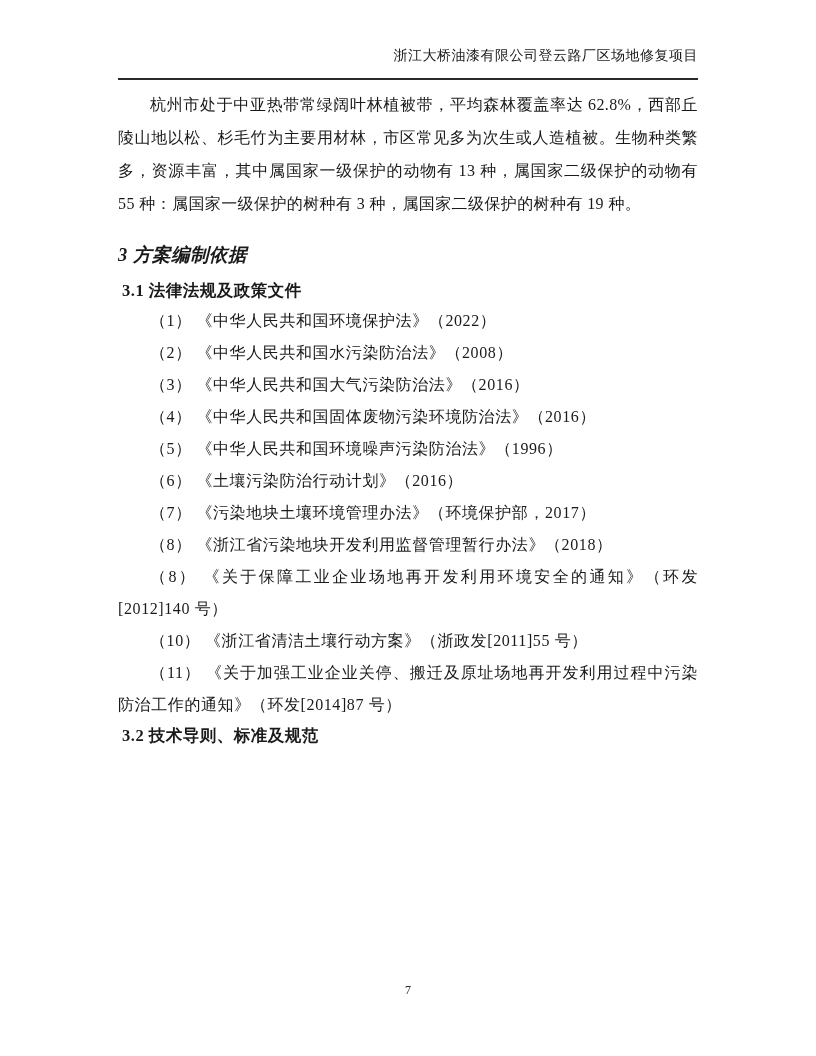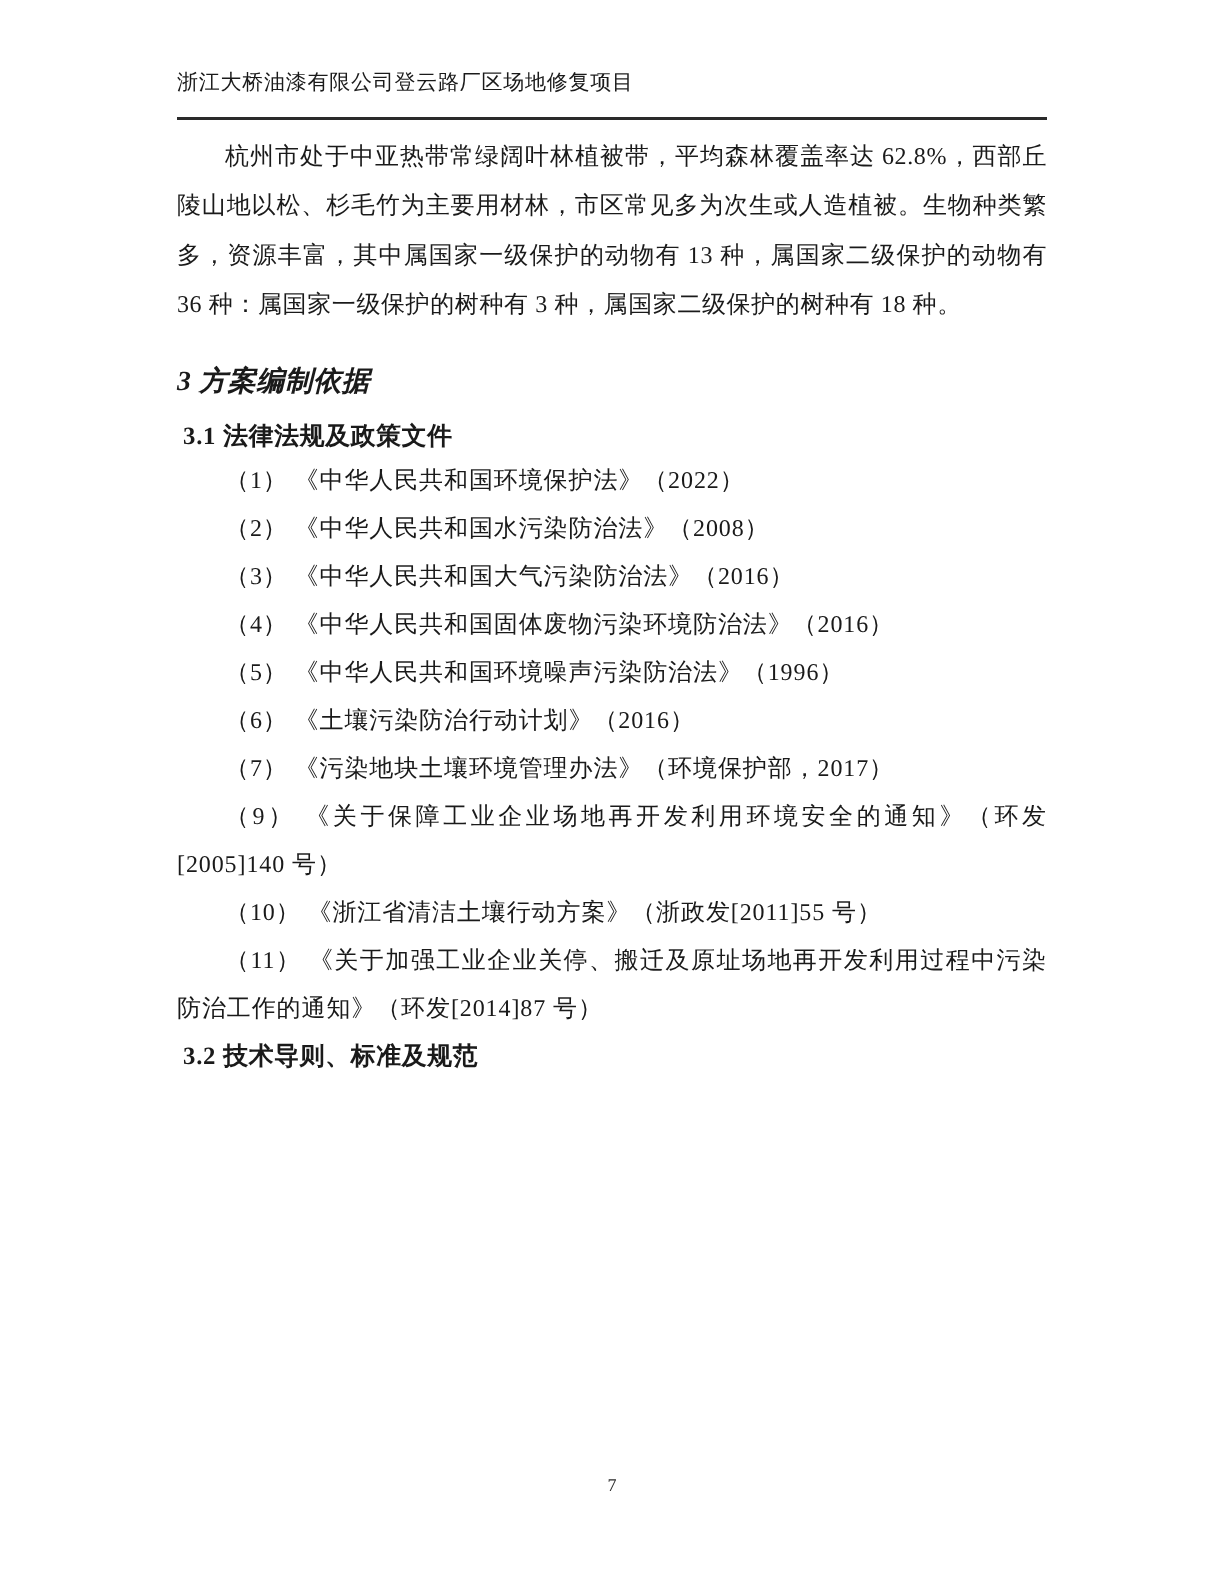--- a/index.html
+++ b/index.html
@@ -18,21 +18,21 @@
     box-sizing: border-box;
   }
   .content {
     position: absolute;
     left: 118px;
     width: 580px;
     top: 0;
   }
   .doc-header-title {
     margin-top: 46px;
-    text-align: left;
+    text-align: right;
     font-size: 14px;
     line-height: 20px;
     letter-spacing: 0.5px;
     white-space: nowrap;
   }
   .doc-header-rule {
     margin-top: 12px;
     border: 0;
     border-bottom: 2px solid #2a2a2a;
     height: 0;
@@ -88,35 +88,36 @@
 <body>
 
 <div class="page">
   <div class="content">
 
     <div class="doc-header-title">浙江大桥油漆有限公司登云路厂区场地修复项目</div>
 
     <hr class="doc-header-rule">
 
 
-    <p class="body-para indent2">杭州市处于中亚热带常绿阔叶林植被带，平均森林覆盖率达 62.8%，西部丘陵山地以松、杉毛竹为主要用材林，市区常见多为次生或人造植被。生物种类繁多，资源丰富，其中属国家一级保护的动物有 13 种，属国家二级保护的动物有 36 种：属国家一级保护的树种有 3 种，属国家二级保护的树种有 18 种。</p>
+    <p class="body-para indent2">杭州市处于中亚热带常绿阔叶林植被带，平均森林覆盖率达 62.8%，西部丘陵山地以松、杉毛竹为主要用材林，市区常见多为次生或人造植被。生物种类繁多，资源丰富，其中属国家一级保护的动物有 13 种，属国家二级保护的动物有 55 种：属国家一级保护的树种有 3 种，属国家二级保护的树种有 19 种。</p>
 
     <h1 class="sec-heading">3 方案编制依据</h1>
 
     <h2 class="sub-heading">3.1 法律法规及政策文件</h2>
 
     <div class="item-list">
       <p class="list-item">（1） 《中华人民共和国环境保护法》（2022）</p>
       <p class="list-item">（2） 《中华人民共和国水污染防治法》（2008）</p>
       <p class="list-item">（3） 《中华人民共和国大气污染防治法》（2016）</p>
       <p class="list-item">（4） 《中华人民共和国固体废物污染环境防治法》（2016）</p>
       <p class="list-item">（5） 《中华人民共和国环境噪声污染防治法》（1996）</p>
       <p class="list-item">（6） 《土壤污染防治行动计划》（2016）</p>
       <p class="list-item">（7） 《污染地块土壤环境管理办法》（环境保护部，2017）</p>
-      <p class="list-item">（9） 《关于保障工业企业场地再开发利用环境安全的通知》（环发[2005]140 号）</p>
+      <p class="list-item">（8） 《浙江省污染地块开发利用监督管理暂行办法》（2018）</p>
+      <p class="list-item">（8） 《关于保障工业企业场地再开发利用环境安全的通知》（环发[2012]140 号）</p>
       <p class="list-item">（10） 《浙江省清洁土壤行动方案》（浙政发[2011]55 号）</p>
       <p class="list-item">（11） 《关于加强工业企业关停、搬迁及原址场地再开发利用过程中污染防治工作的通知》（环发[2014]87 号）</p>
     </div>
 
     <h2 class="sub-heading sub-heading-32">3.2 技术导则、标准及规范</h2>
 
 
   </div>
 
   <div class="page-footer">7</div>

